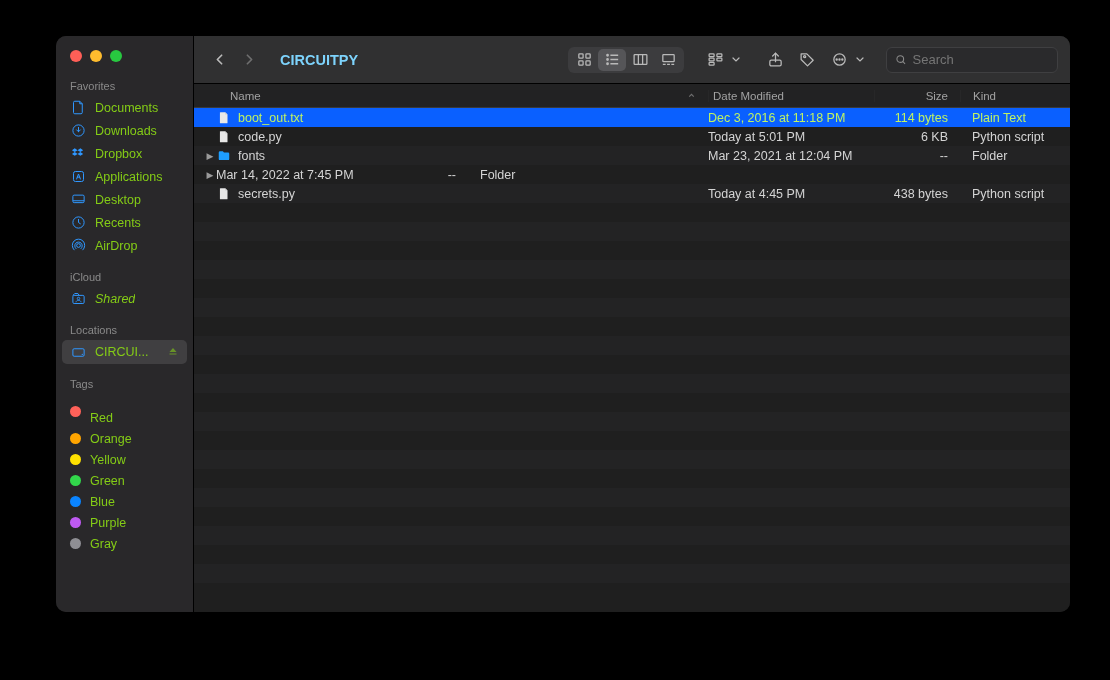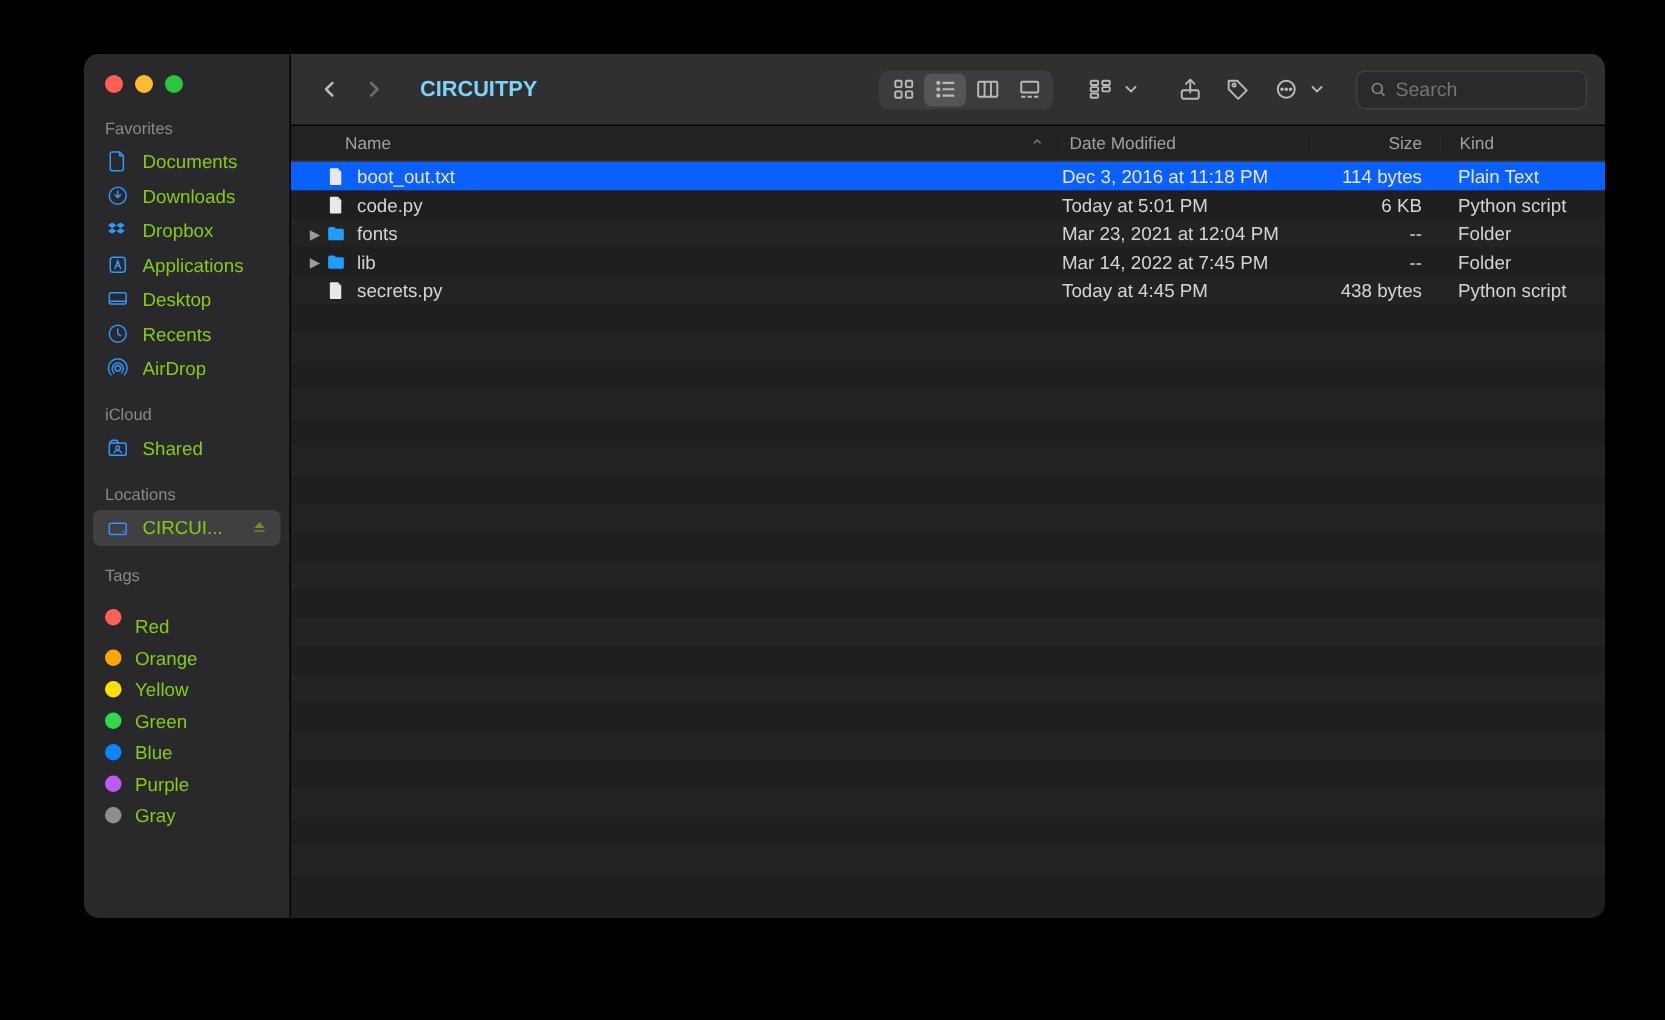--- a/index.html
+++ b/index.html
@@ -47,21 +47,21 @@
     .tb-btn svg { width: 17px; height: 17px; }
     .title { color: #7dd3fc; font-weight: 600; font-size: 14.5px; margin-left: 4px; margin-right: auto; }
     .view-switch { display: flex; gap: 0; background: #3c3c3e; border-radius: 6px; padding: 2px; margin-right: 4px; }
     .view-switch .tb-btn { width: 28px; height: 22px; }
     .view-switch .tb-btn.active { background: #555558; }
     .tb-group { display: flex; gap: 6px; align-items:center; margin: 0 6px; }
     .dropdown-caret { margin-left: -4px; }
     .search-box {
       display: flex; align-items:center; gap: 6px;
       background: #2a2a2c; border: 1px solid #3f3f41; border-radius: 6px;
-      height: 26px; padding: 0 8px; width: 154px; color: #8a8a8a; font-size: 13px;
+      height: 26px; padding: 0 8px; width: 172px; color: #8a8a8a; font-size: 13px;
       margin-left: 6px;
     }
     .search-box input { background: none; border: none; outline: none; color: #ddd; font-size: 13px; width: 100%; }
 
     .columns-header {
       height: 24px; display: flex; align-items: center; font-size: 11.5px;
       color: #a2a2a2; border-bottom: 1px solid #3a3a3a; padding-left: 36px;
       background: #222223;
     }
     .col-name { flex: 1; display:flex; align-items:center; gap:6px; }
@@ -71,21 +71,21 @@
     .col-kind { width: 110px; padding-left: 12px; border-left: 1px solid #3a3a3a33; }
 
     .file-list { flex: 1; overflow: auto; font-size: 12.5px; }
     .row {
       height: 19px; display: flex; align-items: center; color: #d4d4d4;
       padding-left: 10px;
     }
     .row:nth-child(odd){ background: #232324; }
     .row:nth-child(even){ background: #1f1f1f; }
     .row.empty { color: transparent; }
-    .row.selected { background: #0a60ff !important; color: #e5e5e5; }
+    .row.selected { background: #0a60ff !important; color: #bef264; }
     .disclosure { width: 12px; display:flex; justify-content:center; color:#9a9a9a; font-size:9px; }
     .file-icon { width: 16px; height: 16px; margin-right: 6px; display:flex; align-items:center; justify-content:center; }
     .file-icon svg { width: 14px; height: 14px; }
     .c-name { flex: 1; display:flex; align-items:center; overflow:hidden; white-space:nowrap; }
     .c-date { width: 166px; }
     .c-size { width: 86px; text-align: right; padding-right: 12px; }
     .c-kind { width: 110px; padding-left: 12px; }
   </style>
 </head>
 <body>
@@ -157,21 +157,21 @@
           <span style="overflow: hidden; text-overflow: ellipsis;">AirDrop</span>
         </div>
         <div class="sb-spacer"></div>
         <div class="sb-section-label">iCloud</div>
         <div class="sb-item">
           <div class="sb-icon" style="color: rgb(47, 151, 255);">
             <svg viewBox="0 0 24 24">
               <use href="#i-shared"></use>
             </svg>
           </div>
-          <span style="overflow: hidden; text-overflow: ellipsis;">Shared</span>
+          <span style="overflow: hidden; text-overflow: ellipsis; font-style: italic;">Shared</span>
         </div>
         <div class="sb-spacer"></div>
         <div class="sb-section-label">Locations</div>
         <div class="sb-item active">
           <div class="sb-icon" style="color: rgb(47, 151, 255);">
             <svg viewBox="0 0 24 24">
               <use href="#i-disk"></use>
             </svg>
           </div>
           <span style="overflow: hidden; text-overflow: ellipsis;">CIRCUI...</span>
@@ -373,28 +373,20 @@
               </svg>
             </div>
             <span>fonts</span>
           </div>
           <div class="c-date">Mar 23, 2021 at 12:04 PM</div>
           <div class="c-size">--</div>
           <div class="c-kind">Folder</div>
         </div>
         <div class="row">
           <div class="disclosure">▶</div>
-          <div class="c-name">
-            <div class="file-icon">
-              <svg viewBox="0 0 24 24">
-                <use href="#i-folder"></use>
-              </svg>
-            </div>
-            <span>lib</span>
-          </div>
           <div class="c-date">Mar 14, 2022 at 7:45 PM</div>
           <div class="c-size">--</div>
           <div class="c-kind">Folder</div>
         </div>
         <div class="row">
           <div class="disclosure"></div>
           <div class="c-name">
             <div class="file-icon">
               <svg viewBox="0 0 24 24">
                 <use href="#i-file"></use>

